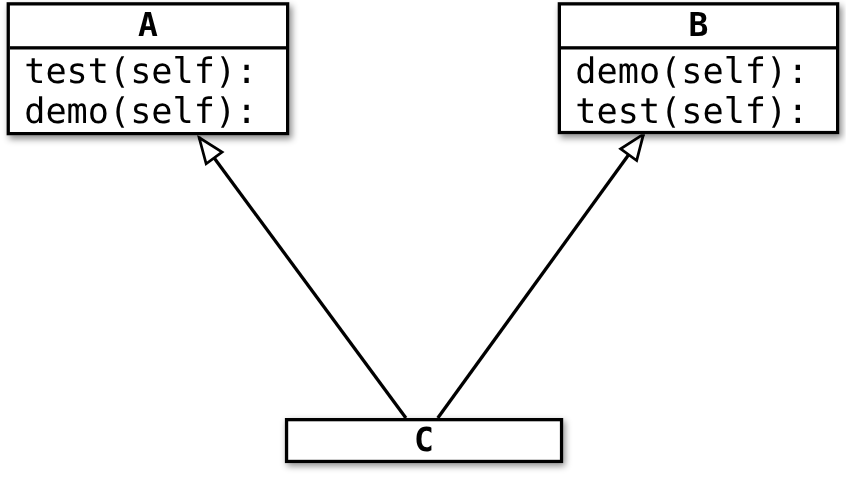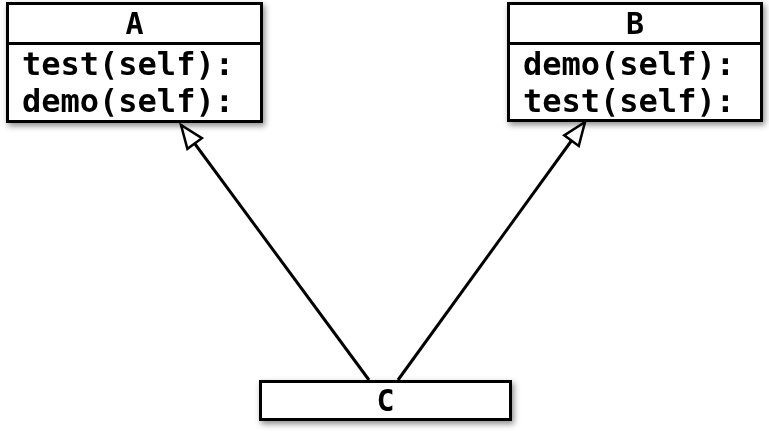--- a/index.html
+++ b/index.html
@@ -39,21 +39,20 @@
     height: 35px;
     line-height: 35px;
   }
   .class-methods {
     padding: 1px 0 0 13px;
     font-size: 32px;
   }
   .method-line {
     line-height: 37px;
     white-space: pre;
-    font-weight: bold;
   }
   .arrow-layer {
     position: absolute;
     left: 0;
     top: 0;
     width: 769px;
     height: 437px;
     pointer-events: none;
   }
 </style>

